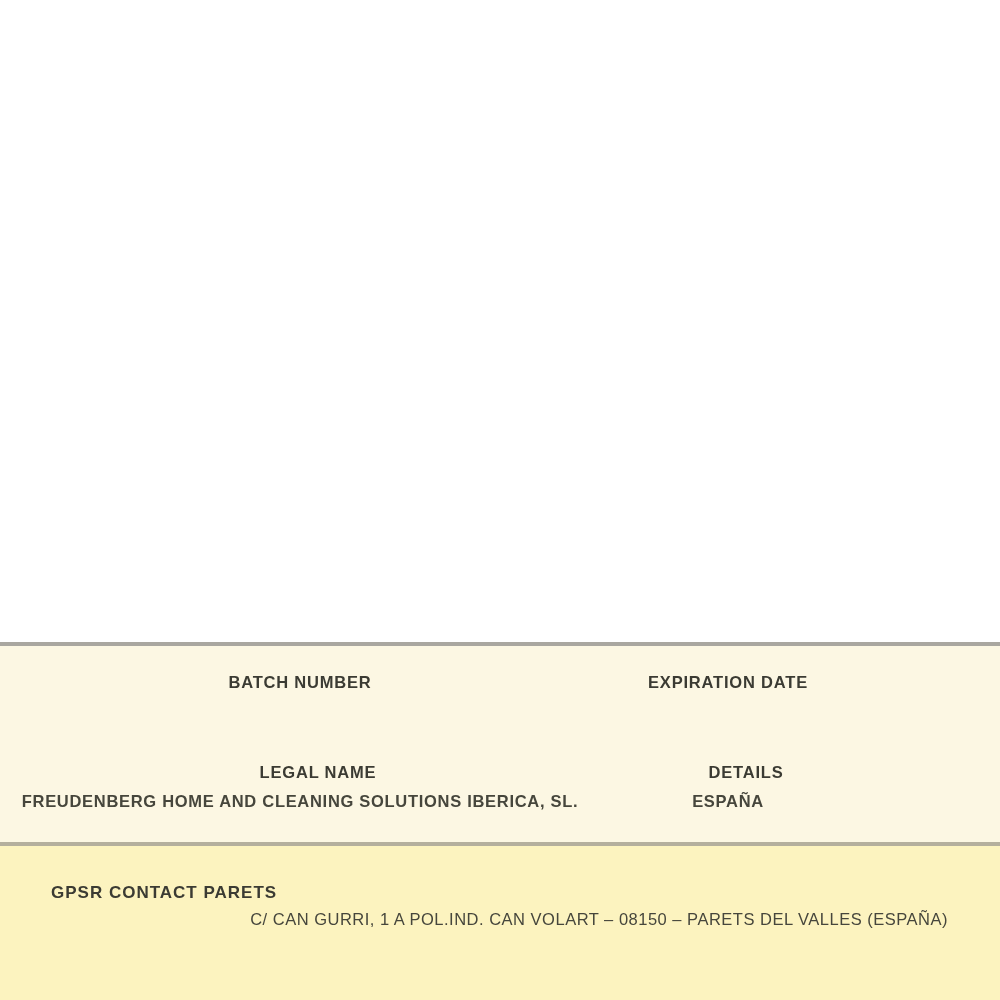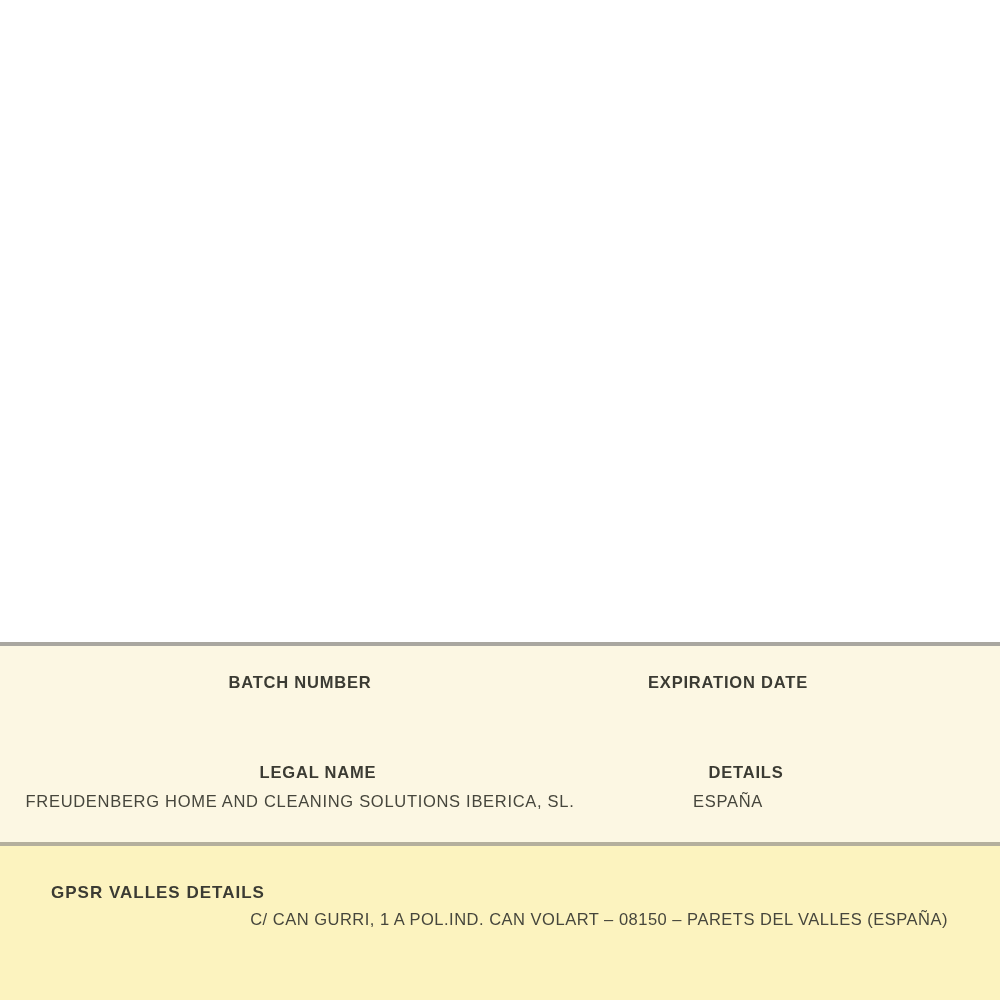--- a/index.html
+++ b/index.html
@@ -47,21 +47,21 @@
   .field-label {
     position: absolute;
     font-weight: 700;
     font-size: 16.5px;
     letter-spacing: 0.8px;
     color: #3b3b33;
     white-space: nowrap;
   }
   .field-value {
     position: absolute;
-    font-weight: 400;
+    font-weight: 700;
     font-size: 16.5px;
     letter-spacing: 0.7px;
     color: #46463c;
     text-align: center;
     white-space: nowrap;
   }
   
   .col-left  { left: 300px; transform: translateX(-50%); }
   .col-right { left: 700px; transform: translateX(-50%); margin-left: 28px; }
 
@@ -108,17 +108,17 @@
     <span class="field-label col-left row-labels2">LEGAL NAME</span>
     <span class="field-label col-right row-labels2">DETAILS</span>
 
     <span class="field-value col-left row-values2">FREUDENBERG HOME AND CLEANING SOLUTIONS IBERICA, SL.</span>
     <span class="field-value col-right row-values2">ESPAÑA</span>
   </section>
 
   <div class="divider divider-mid"></div>
 
   <section class="contact-band">
-    <span class="gpsr-heading">GPSR VALLES DETAILS</span>
+    <span class="gpsr-heading">GPSR CONTACT PARETS</span>
     <span class="contact-line contact-address">C/ CAN GURRI, 1 A POL.IND. CAN VOLART – 08150 – PARETS DEL VALLES (ESPAÑA)</span>
   </section>
 
 </div>
 
 </body></html>

